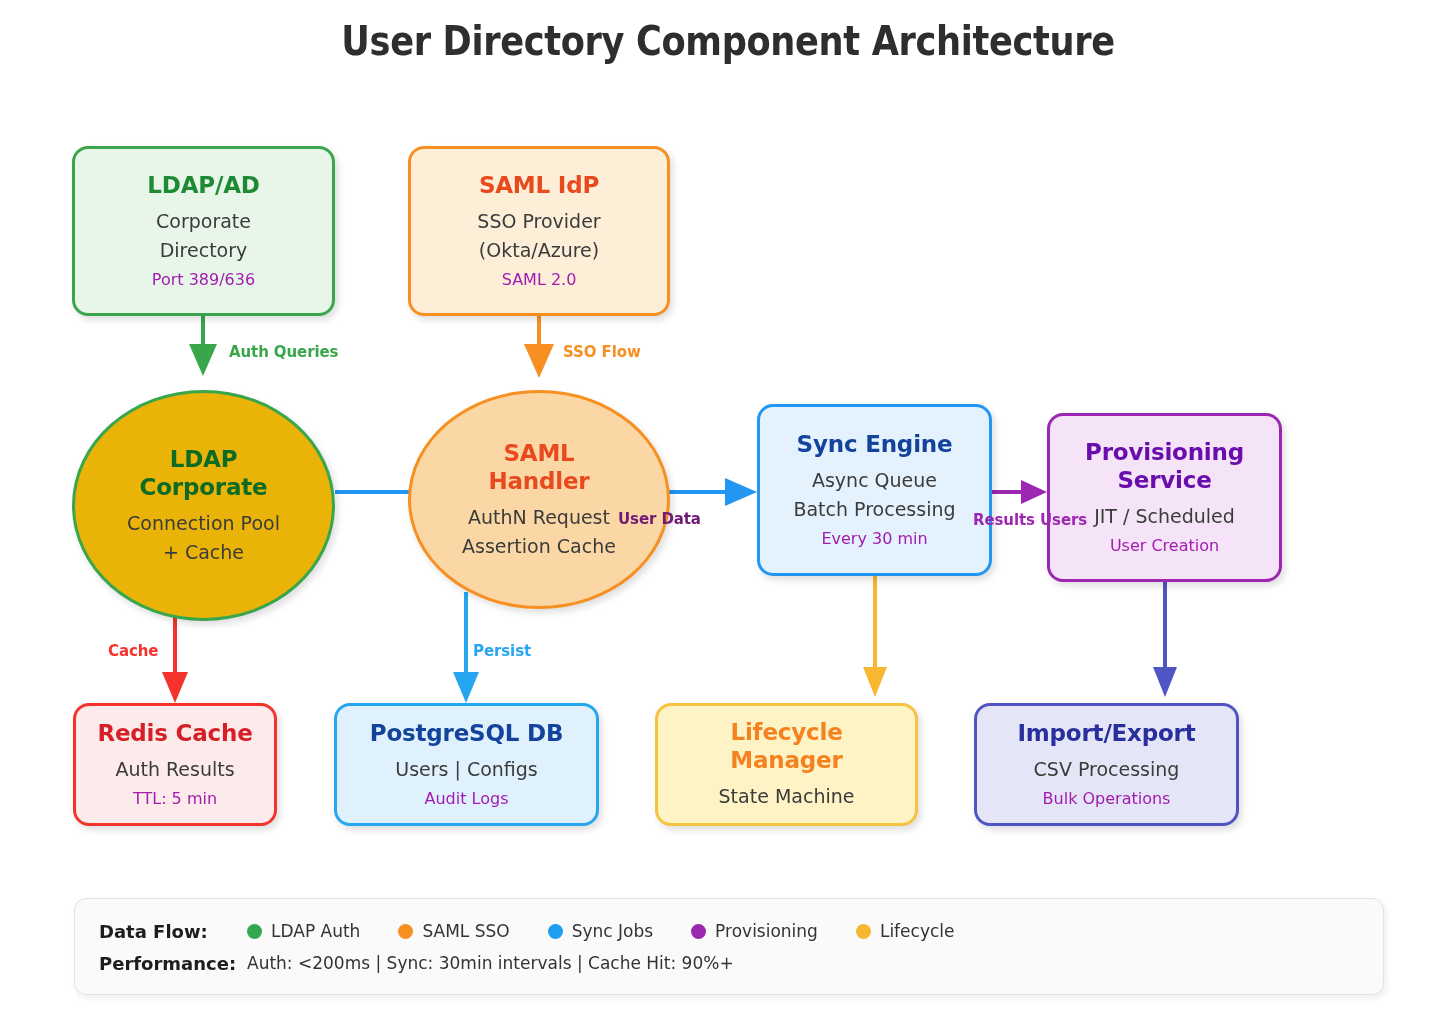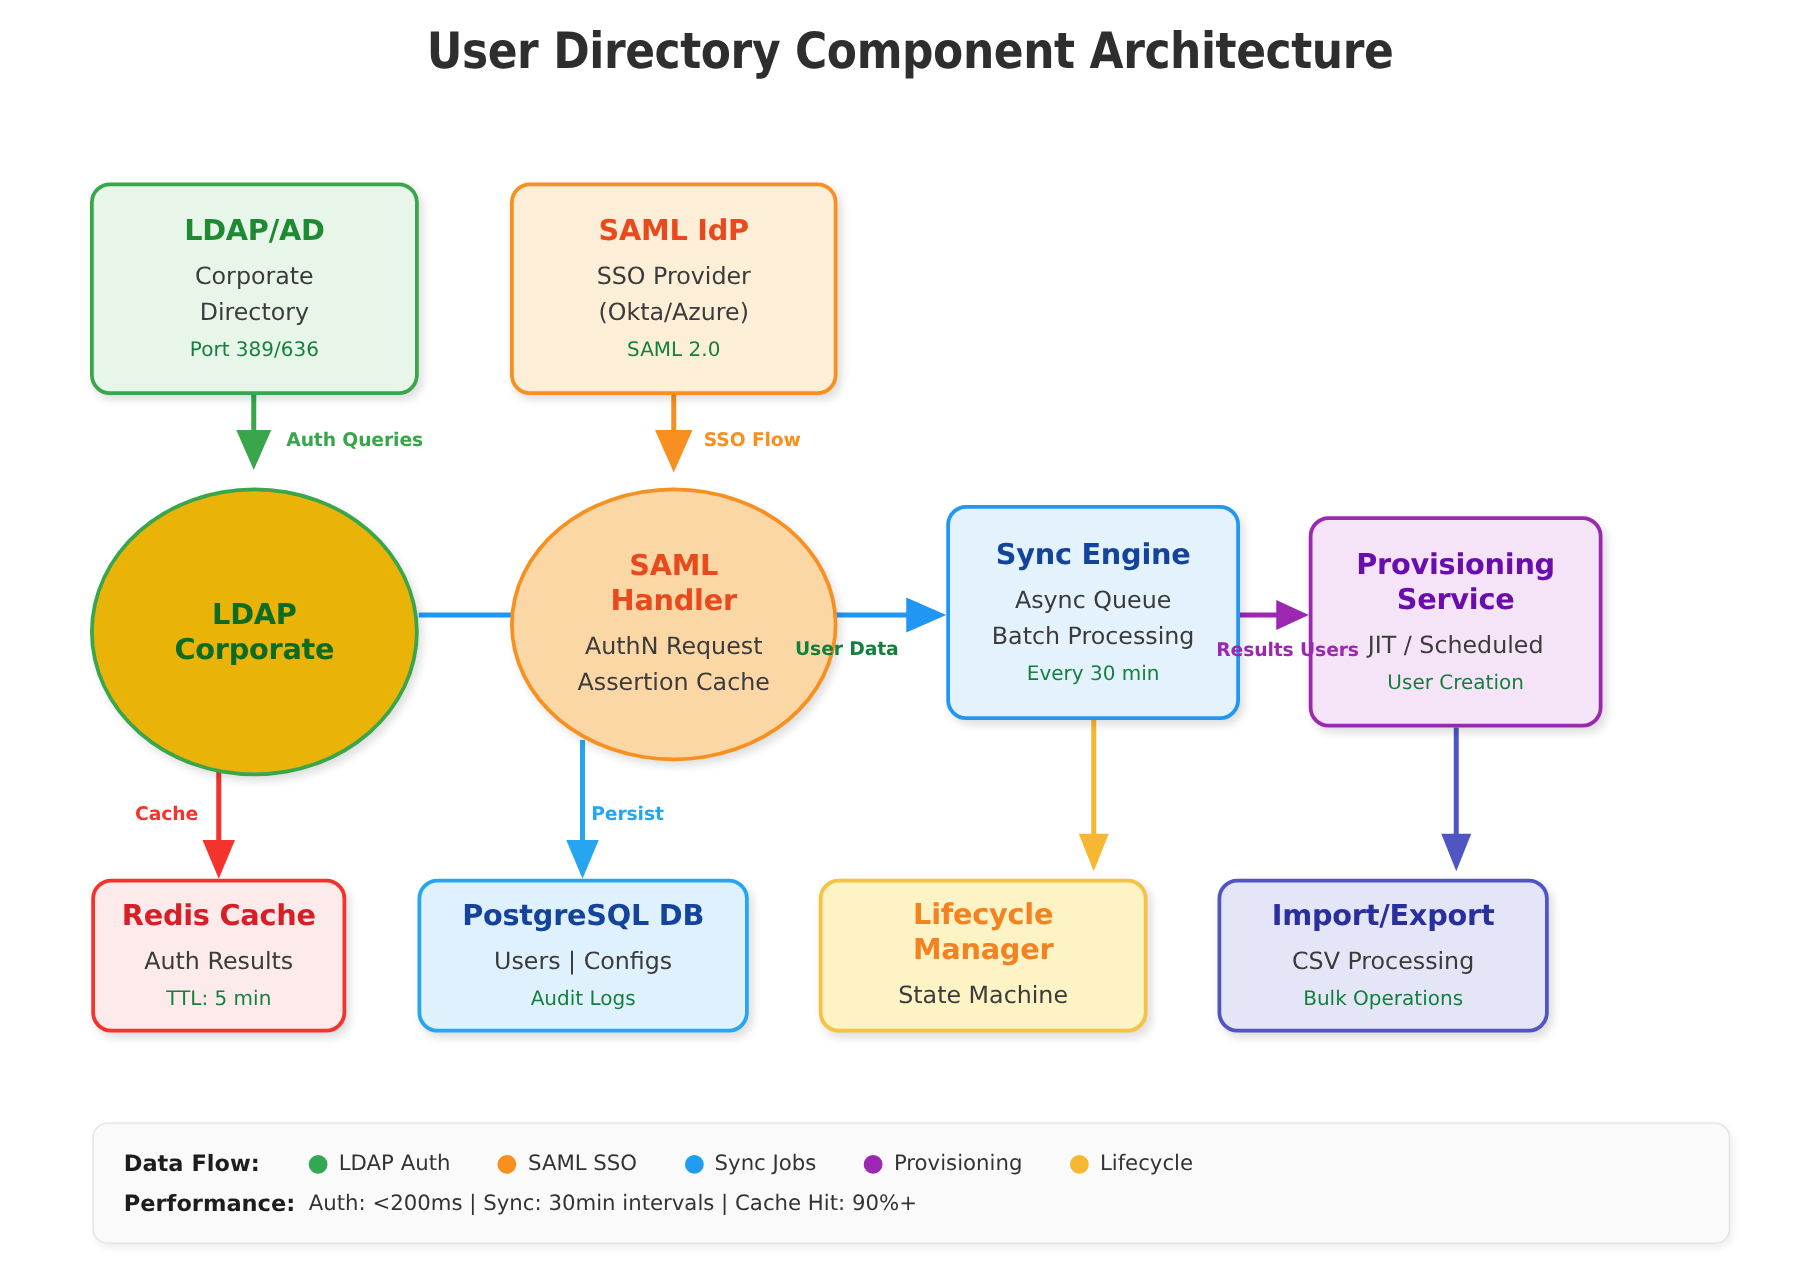--- a/index.html
+++ b/index.html
@@ -63,21 +63,21 @@
   }
   .node .n-sub {
     font-size: 19px;
     line-height: 29px;
     color: #3b3b3b;
     margin-top: 8px;
   }
   .node .n-meta {
     font-size: 16px;
     line-height: 22px;
-    color: #15803d;
+    color: #a21caf;
     margin-top: 4px;
   }
   .node .n-sub .ln, .node .n-meta .ln { display: block; }
 
   
   .edge-label {
     position: absolute;
     font-size: 15px;
     font-weight: bold;
     white-space: nowrap;
@@ -210,20 +210,24 @@
           <span class="ln">SSO Provider</span>
           <span class="ln">(Okta/Azure)</span>
         </div>
         <div class="n-meta">
           <span class="ln">SAML 2.0</span>
         </div>
       </div>
       <div class="node ellipse" style="left: 72px; top: 390px; width: 263px; height: 231px; background: #eab308; border-color: rgb(58, 166, 76);">
         <div class="n-title" style="color: rgb(14, 107, 35);">LDAP</div>
         <div class="n-title" style="color: rgb(14, 107, 35);">Corporate</div>
+        <div class="n-sub">
+          <span class="ln">Connection Pool</span>
+          <span class="ln">+ Cache</span>
+        </div>
       </div>
       <div class="node ellipse" style="left: 408px; top: 390px; width: 262px; height: 219px; background: rgb(251, 215, 165); border-color: rgb(247, 144, 33);">
         <div class="n-title" style="color: rgb(232, 73, 29);">SAML</div>
         <div class="n-title" style="color: rgb(232, 73, 29);">Handler</div>
         <div class="n-sub">
           <span class="ln">AuthN Request</span>
           <span class="ln">Assertion Cache</span>
         </div>
       </div>
       <div class="node box" style="left: 757px; top: 404px; width: 235px; height: 172px; background: rgb(227, 242, 253); border-color: rgb(33, 150, 243);">
@@ -278,21 +282,21 @@
         </div>
         <div class="n-meta">
           <span class="ln">Bulk Operations</span>
         </div>
       </div>
     </div>
 
   <div id="edge-labels-layer">
       <div class="edge-label" style="left: 229px; top: 343px; color: rgb(58, 166, 76);">Auth Queries</div>
       <div class="edge-label" style="left: 563px; top: 343px; color: rgb(247, 144, 33);">SSO Flow</div>
-      <div class="edge-label" style="left: 636px; top: 510px; color: #15803d;">User Data</div>
+      <div class="edge-label" style="left: 618px; top: 510px; color: #701a75;">User Data</div>
       <div class="edge-label" style="left: 973px; top: 511px; color: rgb(156, 39, 176);">Results Users</div>
       <div class="edge-label" style="left: 108px; top: 642px; color: rgb(244, 52, 44);">Cache</div>
       <div class="edge-label" style="left: 473px; top: 642px; color: rgb(38, 165, 240);">Persist</div>
     </div>
 
   <div id="legend">
     <div class="legend-row">
       <div class="legend-heading">Data Flow:</div>
       <div id="legend-items" style="display:flex;align-items:center;">
           <div class="legend-item">

